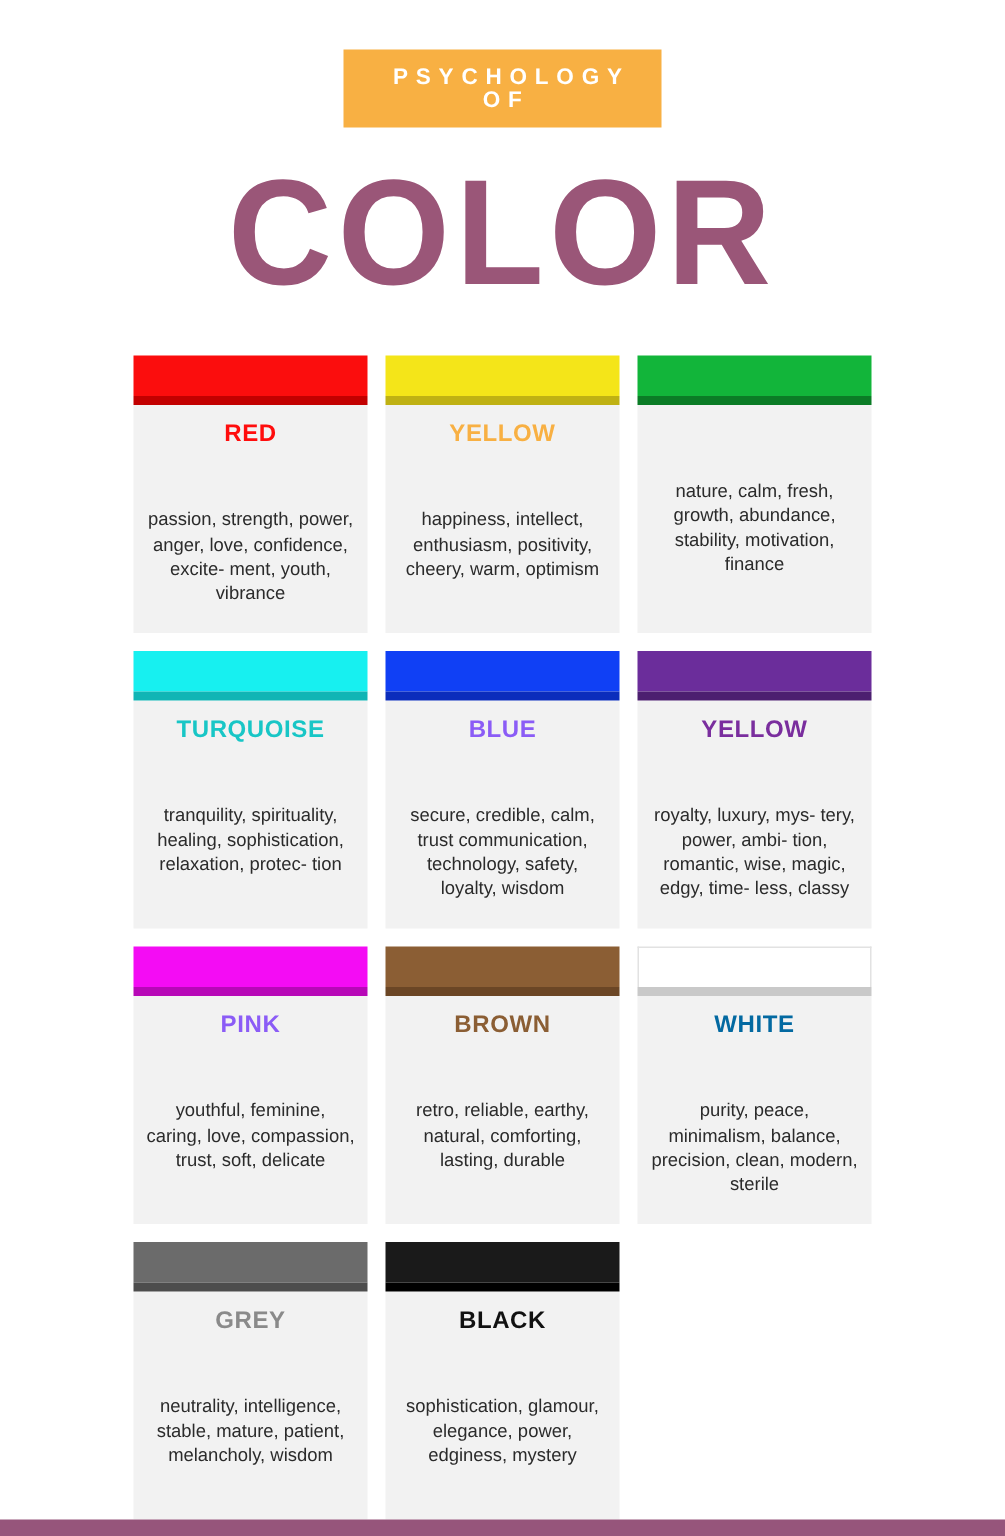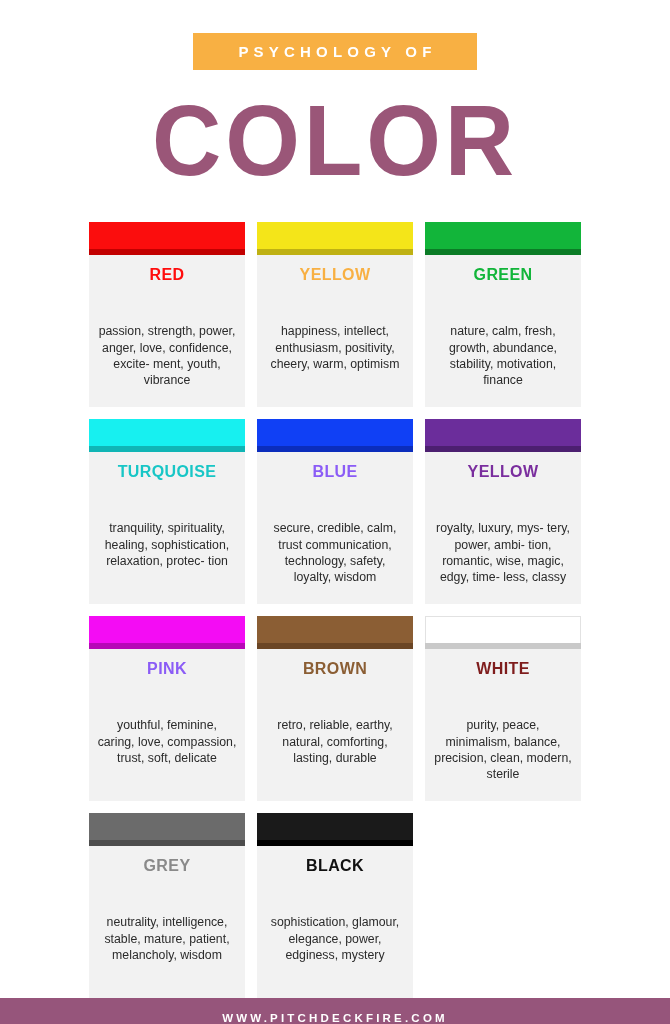--- a/index.html
+++ b/index.html
@@ -35,21 +35,21 @@
 
   .eyebrow-badge {
     display: inline-block;
     background: #F8B043;
     color: #ffffff;
     font-size: 15px;
     font-weight: bold;
     letter-spacing: 5.2px;
     padding: 11px 28px 11px 33px;
     line-height: 1;
-    width: 284px;
+    width: 212px;
     text-align: center;
   }
 
   .main-title {
     margin-top: 24px;
     color: #9A5678;
     font-size: 100px;
     font-weight: bold;
     letter-spacing: 4px;
     line-height: 0.92;
@@ -175,21 +175,20 @@
           <div class="card-title" style="color: rgb(248, 176, 67);">YELLOW</div>
           <div class="card-desc">happiness, intellect, enthusiasm, positivity, cheery, warm, optimism</div>
         </div>
       </div>
       <div class="card">
         <div class="swatch">
           <div class="swatch-main" style="background: rgb(18, 181, 58);"></div>
           <div class="swatch-stripe" style="background: rgb(11, 124, 38);"></div>
         </div>
         <div class="card-body">
-          <div class="card-title" style="color: rgb(18, 181, 58);">GREEN</div>
           <div class="card-desc">nature, calm, fresh, growth, abundance, stability, motivation, finance</div>
         </div>
       </div>
       <div class="card">
         <div class="swatch">
           <div class="swatch-main" style="background: rgb(23, 240, 240);"></div>
           <div class="swatch-stripe" style="background: rgb(16, 181, 181);"></div>
         </div>
         <div class="card-body">
           <div class="card-title" style="color: rgb(24, 198, 198);">TURQUOISE</div>
@@ -235,21 +234,21 @@
           <div class="card-title" style="color: rgb(139, 94, 52);">BROWN</div>
           <div class="card-desc">retro, reliable, earthy, natural, comforting, lasting, durable</div>
         </div>
       </div>
       <div class="card is-white">
         <div class="swatch">
           <div class="swatch-main" style="background: rgb(255, 255, 255);"></div>
           <div class="swatch-stripe" style="background: rgb(201, 201, 201);"></div>
         </div>
         <div class="card-body">
-          <div class="card-title" style="color: #7f1d1d;">WHITE</div>
+          <div class="card-title" style="color: #0369a1;">WHITE</div>
           <div class="card-desc">purity, peace, minimalism, balance, precision, clean, modern, sterile</div>
         </div>
       </div>
       <div class="card">
         <div class="swatch">
           <div class="swatch-main" style="background: rgb(107, 107, 107);"></div>
           <div class="swatch-stripe" style="background: rgb(77, 77, 77);"></div>
         </div>
         <div class="card-body">
           <div class="card-title" style="color: rgb(138, 138, 138);">GREY</div>

